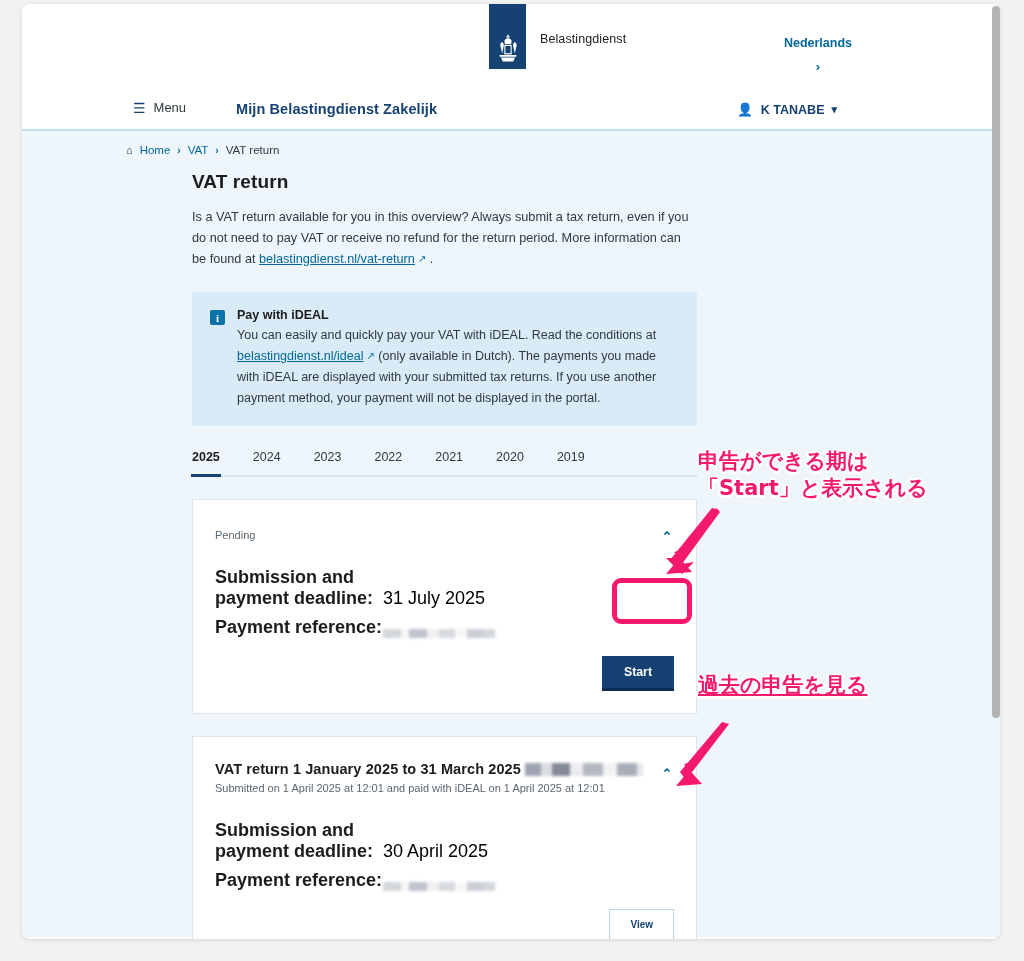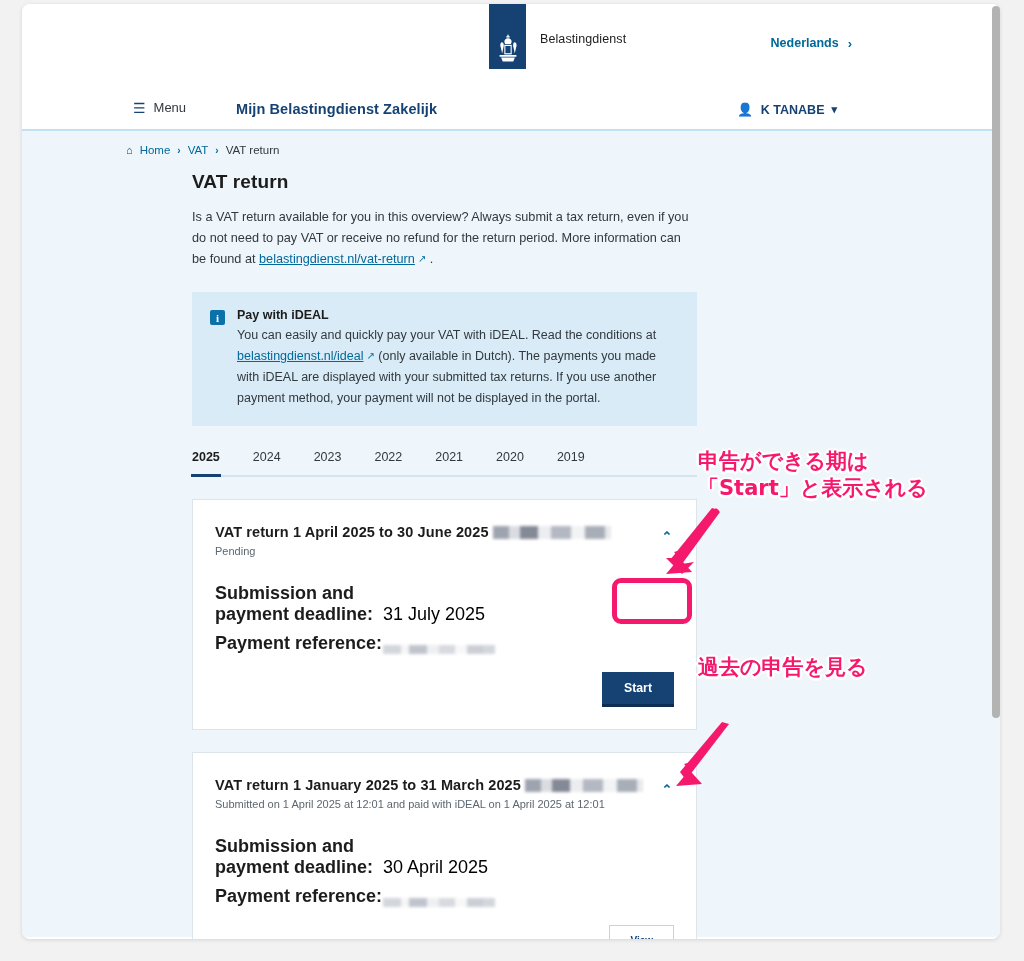--- a/index.html
+++ b/index.html
@@ -67,22 +67,24 @@
   }
   .lang-link {
     position: absolute;
     right: 148px;
     top: 32px;
     font-size: 12.5px;
     font-weight: bold;
     color: #01689b;
     text-decoration: none;
     display: flex;
+    align-items: center;
     gap: 9px;
     cursor: pointer;
+    flex-direction: column;
   }
   .lang-link .chev { font-size: 13px; font-weight: bold; }
 
   
   .navbar {
     position: relative;
     height: 31px;
     background: #ffffff;
     border-bottom: 2px solid #c3e0f2;
   }
@@ -369,21 +371,21 @@
     font-family: "DejaVu Sans", sans-serif;
     font-weight: bold;
     line-height: 1.28;
     white-space: pre;
     text-shadow:
       2px 0 0 #fff, -2px 0 0 #fff, 0 2px 0 #fff, 0 -2px 0 #fff,
       1.5px 1.5px 0 #fff, -1.5px 1.5px 0 #fff, 1.5px -1.5px 0 #fff, -1.5px -1.5px 0 #fff,
       2.5px 0 0 #fff, -2.5px 0 0 #fff, 0 2.5px 0 #fff, 0 -2.5px 0 #fff;
   }
   #anno-start-text { left: 698px; top: 448px; font-size: 21px; }
-  #anno-view-text  { left: 698px; top: 654px; font-size: 21px; }
+  #anno-view-text  { left: 698px; top: 672px; font-size: 21px; text-decoration: underline; }
 
   .anno-arrow { position: absolute; }
   #anno-arrow-1 { left: 662px; top: 508px; }
   #anno-arrow-2 { left: 672px; top: 722px; }
 
   .anno-ring {
     position: absolute;
     border: 5px solid #f5196e;
     border-radius: 9px;
     pointer-events: none;
@@ -496,24 +498,20 @@
           <button class="tab active">2025</button>
           <button class="tab">2024</button>
           <button class="tab">2023</button>
           <button class="tab">2022</button>
           <button class="tab">2021</button>
           <button class="tab">2020</button>
           <button class="tab">2019</button>
         </div>
 
         <div class="card">
-          <div class="card-title">
-            <span>VAT return 1 April 2025 to 30 June 2025</span>
-            <span class="redact title-1"></span>
-          </div>
           <div class="card-sub">Pending</div>
           <button class="collapse-btn">⌃</button>
 
           <div class="detail-rows">
             <div class="drow">
               <span class="dlabel">Submission and payment deadline:</span>
               <span class="dvalue">31 July 2025</span>
             </div>
             <div class="drow">
               <span class="dlabel">Payment reference:</span>

